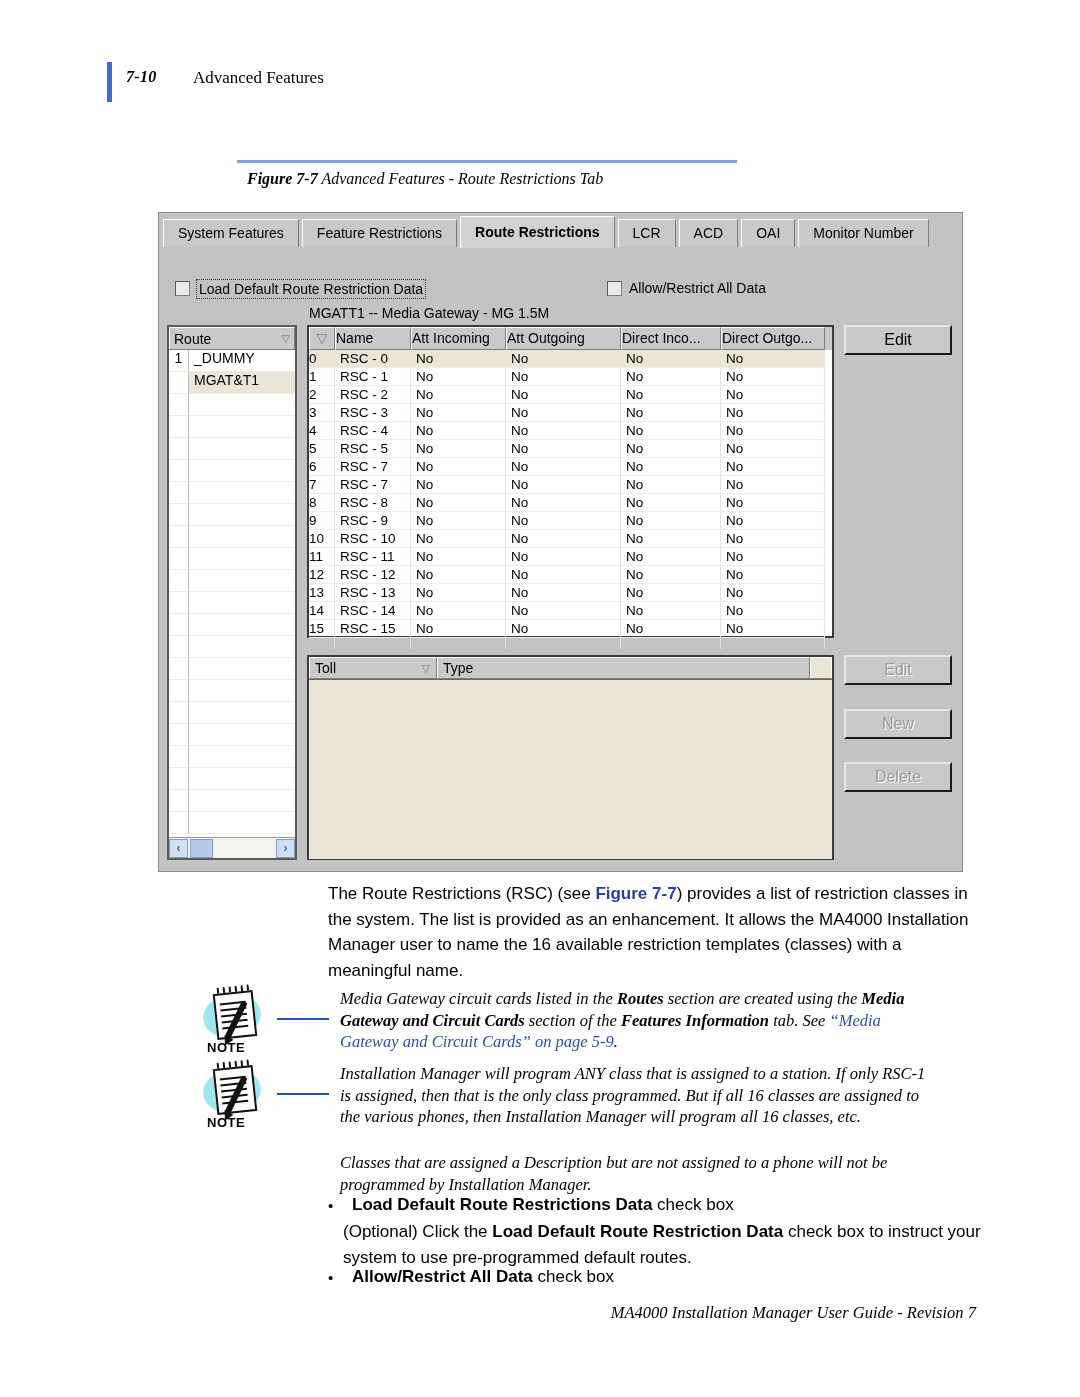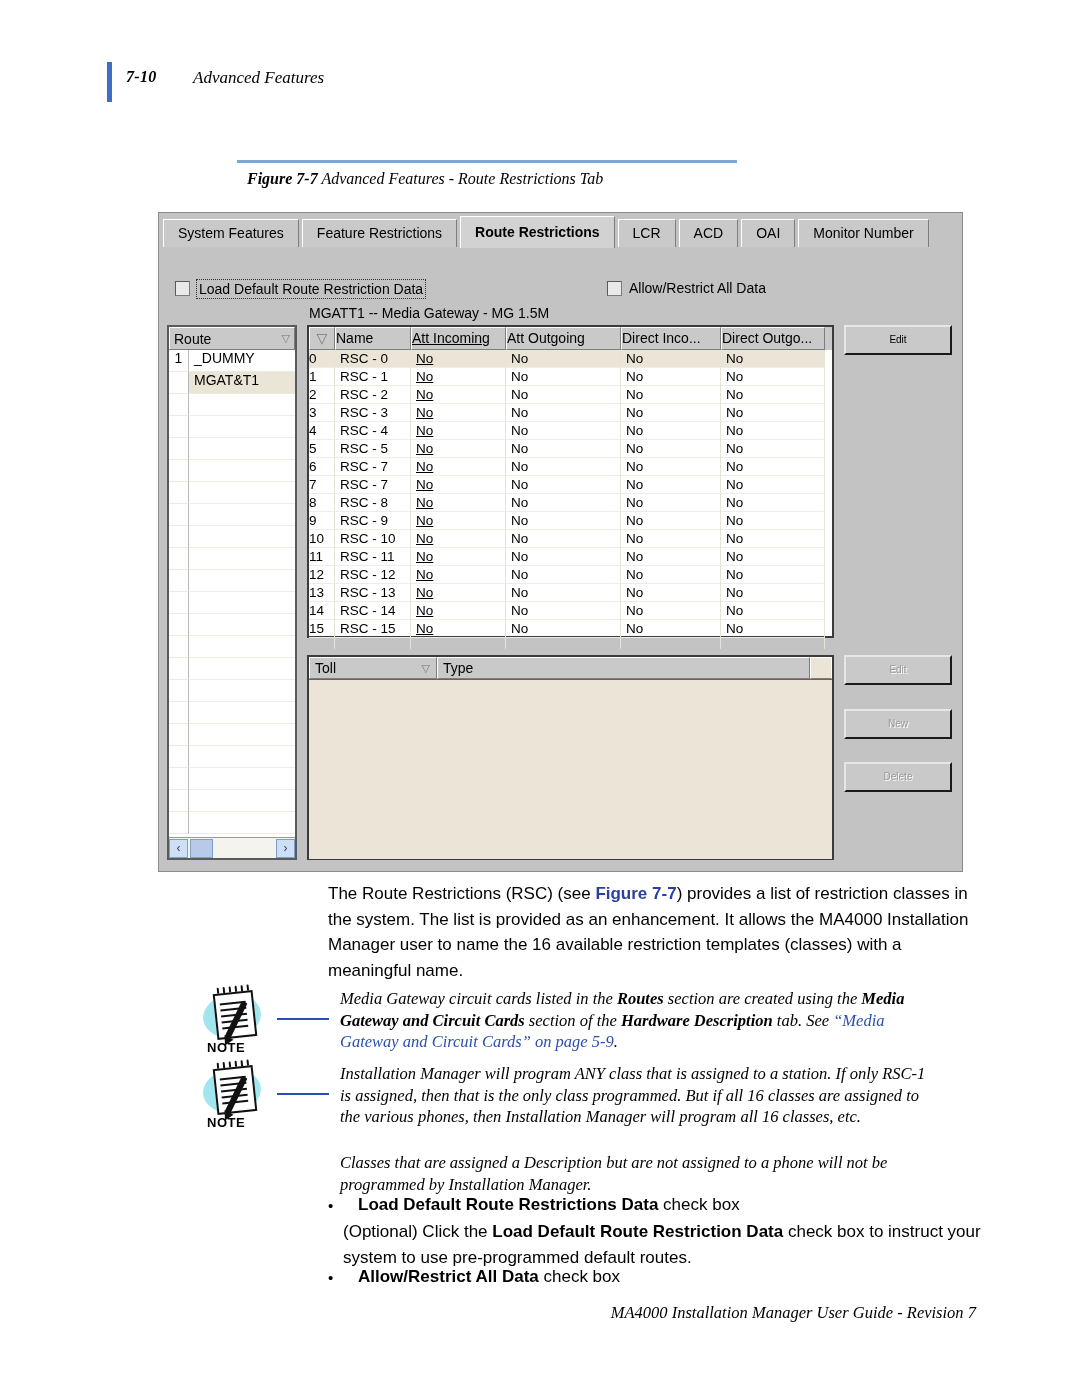--- a/index.html
+++ b/index.html
@@ -8,21 +8,21 @@
     width:1080px;height:1397px;background:#ffffff;
     font-family:"Liberation Sans",sans-serif;
     color:#000;overflow:hidden;position:relative;
   }
   
   .page-header{position:absolute;left:0;top:62px;width:1080px;height:40px;}
   .change-bar{position:absolute;left:107px;top:0;width:5px;height:40px;background:#3f6fc4;}
   .page-num{position:absolute;left:126px;top:6px;font-family:"Liberation Serif",serif;
     font-style:italic;font-weight:bold;font-size:16px;letter-spacing:.3px;}
   .header-title{position:absolute;left:193px;top:6px;font-family:"Liberation Serif",serif;
-    font-style:italic;font-size:17px;}
+    font-size:17px;}
 
   
   .fig-rule{position:absolute;left:237px;top:160px;width:500px;height:3px;background:#7ba7d7;}
   .fig-caption{position:absolute;left:247px;top:170px;font-family:"Liberation Serif",serif;
     font-size:16px;font-style:italic;white-space:nowrap;}
   .fig-caption b{font-weight:bold;font-style:italic;}
 
   
   .app{
     position:absolute;left:158px;top:212px;width:805px;height:660px;
@@ -94,21 +94,21 @@
     background:#ffffff;border:2px solid #3b3b3b;box-sizing:border-box;
   }
   .g-head{display:flex;height:23px;background:#c9c9c9;}
   .g-head div{
     font-size:14px;line-height:21px;background:#c9c9c9;
     border:1px solid #ffffff;border-right-color:#7d7d7d;border-bottom-color:#7d7d7d;
     box-sizing:border-box;white-space:nowrap;overflow:hidden;
   }
   .w-idx{width:26px;padding-left:0 !important;text-align:center;color:#7a7a7a;font-size:11px;}
   .w-name{width:76px;}
-  .w-ati{width:95px;text-decoration:underline;}
+  .w-ati{width:95px;}
   .w-ato{width:115px;}
   .w-di{width:100px;}
   .w-do{width:104px;}
   .g-row{display:flex;height:18px;font-size:13.5px;line-height:17px;}
   .g-row > div{box-sizing:border-box;padding-left:5px;border-bottom:1px solid #f0ece2;
     border-right:1px solid #e7e3d8;white-space:nowrap;}
   .g-row > .w-idx{padding-left:0;text-align:left;padding-left:4px;color:#000;font-size:13.5px;}
   .g-row.sel > div{background:#eae5d7;}
   .g-tail{height:11px;display:flex;}
   .g-tail > div{border-right:1px solid #e7e3d8;box-sizing:border-box;}
@@ -126,21 +126,21 @@
   }
   .t-toll{width:128px;display:flex !important;align-items:center;justify-content:space-between;padding-right:6px;}
   .t-type{flex:1;}
   .t-end{width:22px;background:#eae5d7 !important;border:1px solid #fff !important;border-bottom-color:#7d7d7d !important;}
   .t-body{height:179px;background:#eae5d7;border-top:1px solid #7d5b5b;}
 
   
   .btn{
     position:absolute;width:108px;height:30px;background:#c9c9c9;
     border:2px outset #e6e6e6;border-right-color:#6f6f6f;border-bottom-color:#6f6f6f;
-    font-size:10px;line-height:26px;text-align:center;color:#000;box-sizing:border-box;
+    font-size:16px;line-height:26px;text-align:center;color:#000;box-sizing:border-box;
   }
   .btn.disabled{color:#9a9a9a;text-shadow:1px 1px 0 #ffffff;}
   .btn-edit1{left:685px;top:112px;}
   .btn-edit2{left:685px;top:442px;}
   .btn-new{left:685px;top:496px;}
   .btn-del{left:685px;top:549px;}
 
   
   .para{
     position:absolute;font-family:"Liberation Sans",sans-serif;font-size:17px;
@@ -168,21 +168,21 @@
   .note-label{position:absolute;left:4px;top:52px;font-size:13px;font-weight:bold;letter-spacing:.5px;}
   .note-line{position:absolute;width:52px;height:2px;background:#2b4fb0;}
   .note-text{position:absolute;font-family:"Liberation Serif",serif;font-style:italic;
     font-size:16.5px;line-height:21.5px;width:600px;}
   .note-text b{font-weight:bold;font-style:italic;}
   .note-text .blue{color:#2b4fb0;font-style:italic;}
 
   
   .bullet{position:absolute;font-size:17px;line-height:25px;}
   .bullet .dot{position:absolute;left:0;top:1px;font-size:15px;}
-  .bullet .txt{display:block;margin-left:30px;}
+  .bullet .txt{display:block;margin-left:24px;}
   .bullet b{font-weight:bold;}
   .sub-para{position:absolute;font-size:17px;line-height:25.5px;width:650px;}
   .sub-para b{font-weight:bold;}
 
   .footer{position:absolute;right:104px;top:1303px;font-family:"Liberation Serif",serif;
     font-style:italic;font-size:16.5px;white-space:nowrap;}
 </style>
 </head>
 <body>
 
@@ -513,21 +513,21 @@
         <i style="top:14px"></i>
         <i style="top:20px"></i>
         <i style="top:26px"></i>
         <i style="top:32px"></i>
       </div>
     <div class="pen"></div>
       <div class="pentip"></div>
   </div>
   <div class="note-label">NOTE</div>
   <div class="note-line" style="left:74px;top:30px;"></div>
-  <div class="note-text" id="note-text-0" style="left:137px;top:0px;"><span>Media Gateway circuit cards listed in the </span><b>Routes</b><span> section are created using the </span><b>Media Gateway and Circuit Cards</b><span> section of the </span><b>Hardware Description</b><span> tab. See </span><span class="blue">“Media Gateway and Circuit Cards” on page 5-9</span><span>.</span></div>
+  <div class="note-text" id="note-text-0" style="left:137px;top:0px;"><span>Media Gateway circuit cards listed in the </span><b>Routes</b><span> section are created using the </span><b>Media Gateway and Circuit Cards</b><span> section of the </span><b>Features Information</b><span> tab. See </span><span class="blue">“Media Gateway and Circuit Cards” on page 5-9</span><span>.</span></div>
 </div>
 
 <div class="note-block" style="left:203px;top:1063px;">
   <div class="note-icon">
     <div class="blob"></div>
     <div class="spiral">
         <b style="left:2px"></b>
         <b style="left:8px"></b>
         <b style="left:14px"></b>
         <b style="left:20px"></b>

